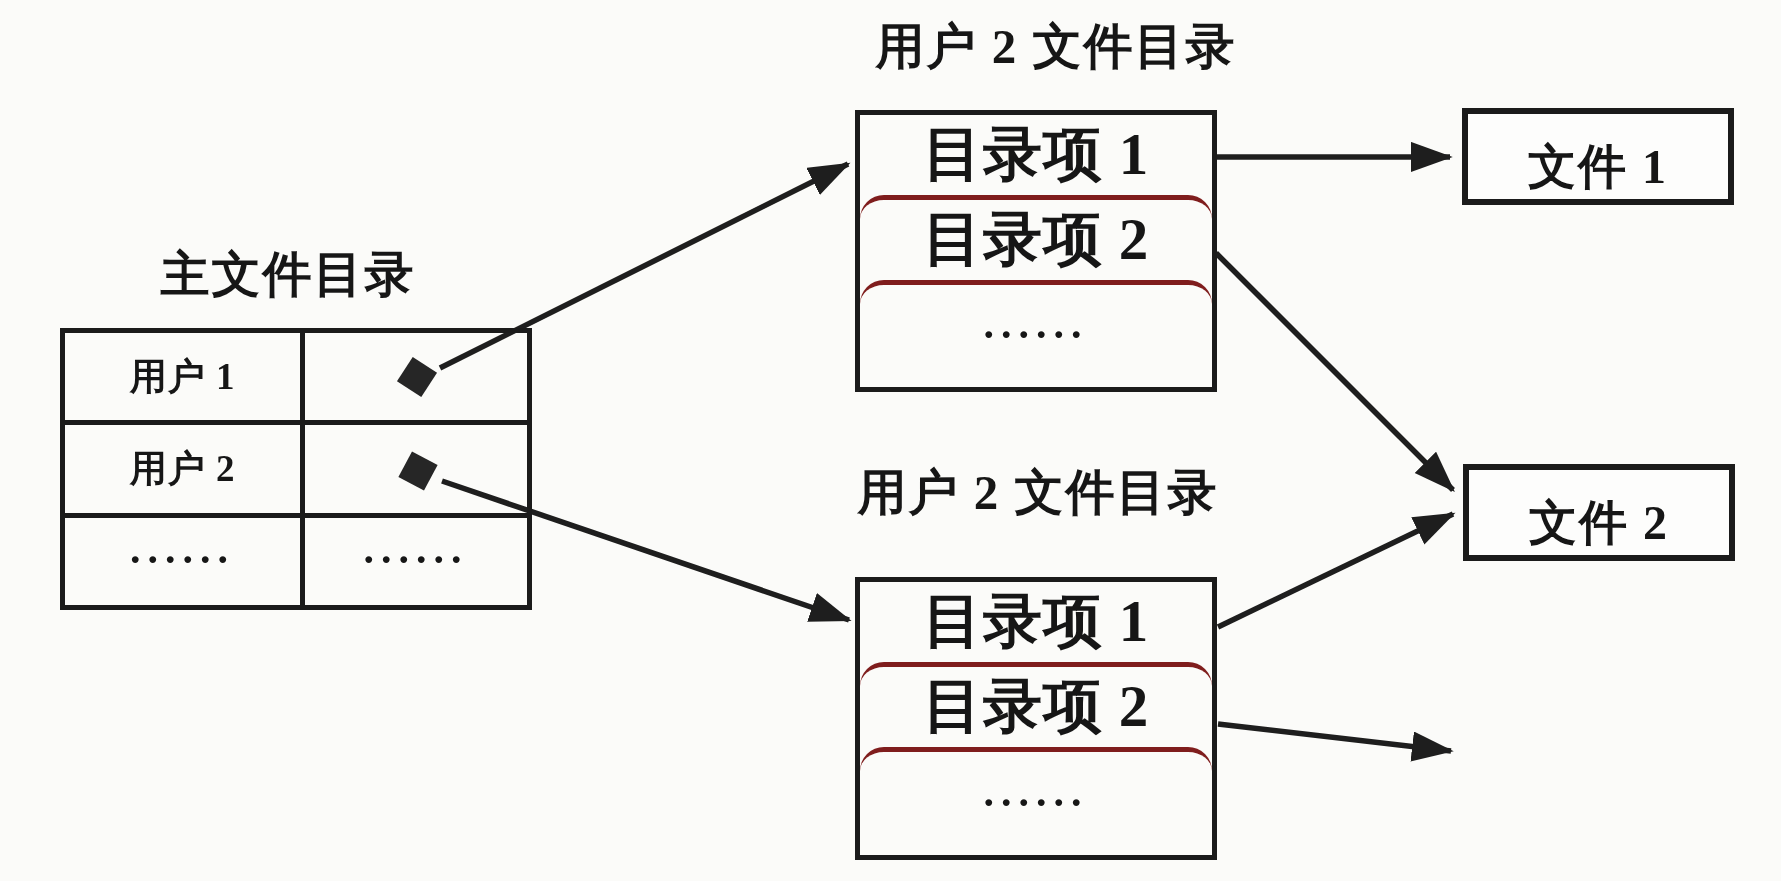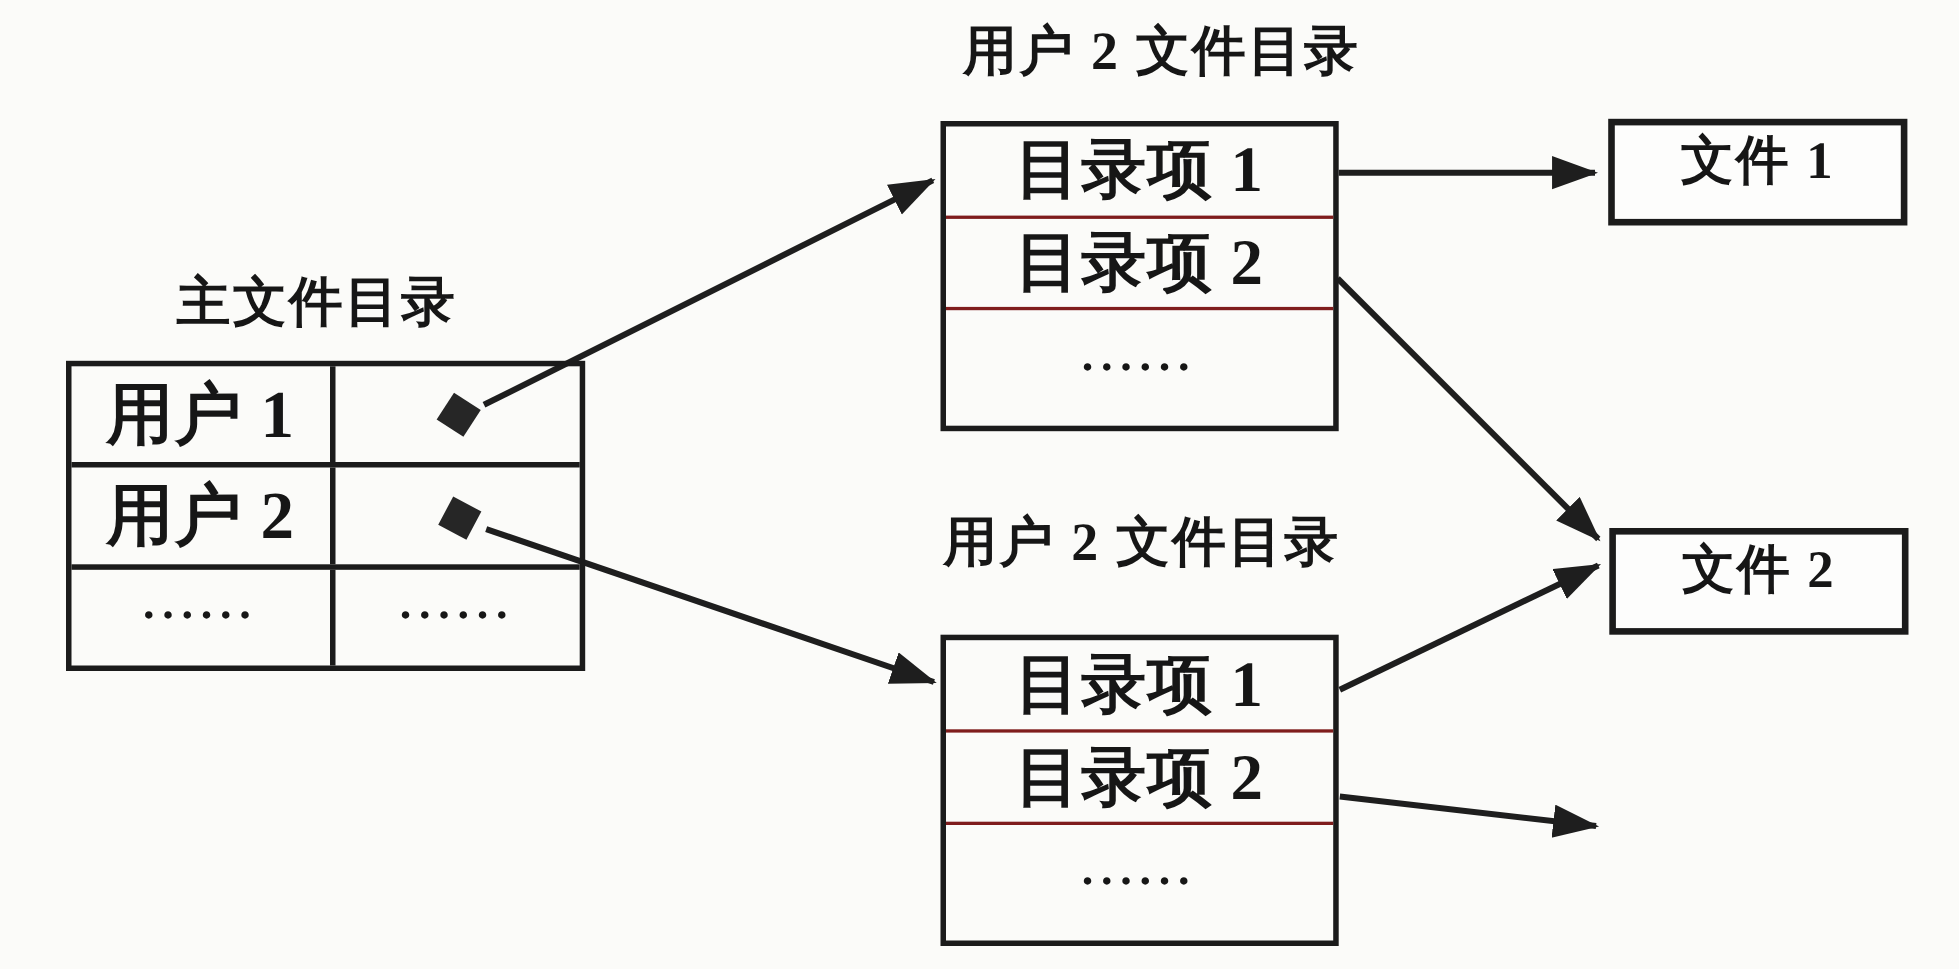--- a/index.html
+++ b/index.html
@@ -30,54 +30,54 @@
   .trow{
     flex:1;
     display:flex;
     align-items:stretch;
   }
   .trow + .trow{ border-top:5px solid #1b1b1b; }
   .cell{
     display:flex;
     align-items:center;
     justify-content:center;
-    font-size:61px;
+    font-size:37px;
     font-weight:700;
     letter-spacing:1px;
   }
   .cell-user{
     width:240px;
     border-right:5px solid #1b1b1b;
     box-sizing:border-box;
   }
   .cell-ptr{ flex:1; }
   .entry{
     flex:1;
     display:flex;
     align-items:center;
     justify-content:center;
     font-size:59px;
     font-weight:700;
     letter-spacing:1px;
   }
-  .entry + .entry{ border-top:3px solid #7f1d1d; }
+  .entry + .entry{ border-top:5px solid #7f1d1d;border-radius:24px; }
   .dots{
     font-size:42px;
     font-weight:700;
     letter-spacing:7px;
     line-height:1;
     padding-bottom:24px;
   }
   .filebox{
     position:absolute;
     box-sizing:border-box;
     width:272px;height:97px;
     border:6px solid #1b1b1b;
     display:flex;
-    align-items:flex-start;
+    align-items:flex-end;
     justify-content:center;
     font-size:48px;
     font-weight:700;
     letter-spacing:2px;
     background:#fdfdfc;
   }
   #wires{
     position:absolute;
     left:0;top:0;
     pointer-events:none;
@@ -135,17 +135,17 @@
 
   <div class="tbl" style="left:855px;top:577px;width:362px;height:283px;">
     <div class="entry">目录项 1</div>
     <div class="entry">目录项 2</div>
     <div class="entry dots">......</div>
   </div>
 
   <div class="filebox" style="left:1462px;top:108px;">
     <span>文件 1</span>
   </div>
-  <div class="filebox" style="left:1463px;top:480px;">
+  <div class="filebox" style="left:1463px;top:464px;">
     <span>文件 2</span>
   </div>
 
 </div>
 
 </body></html>

